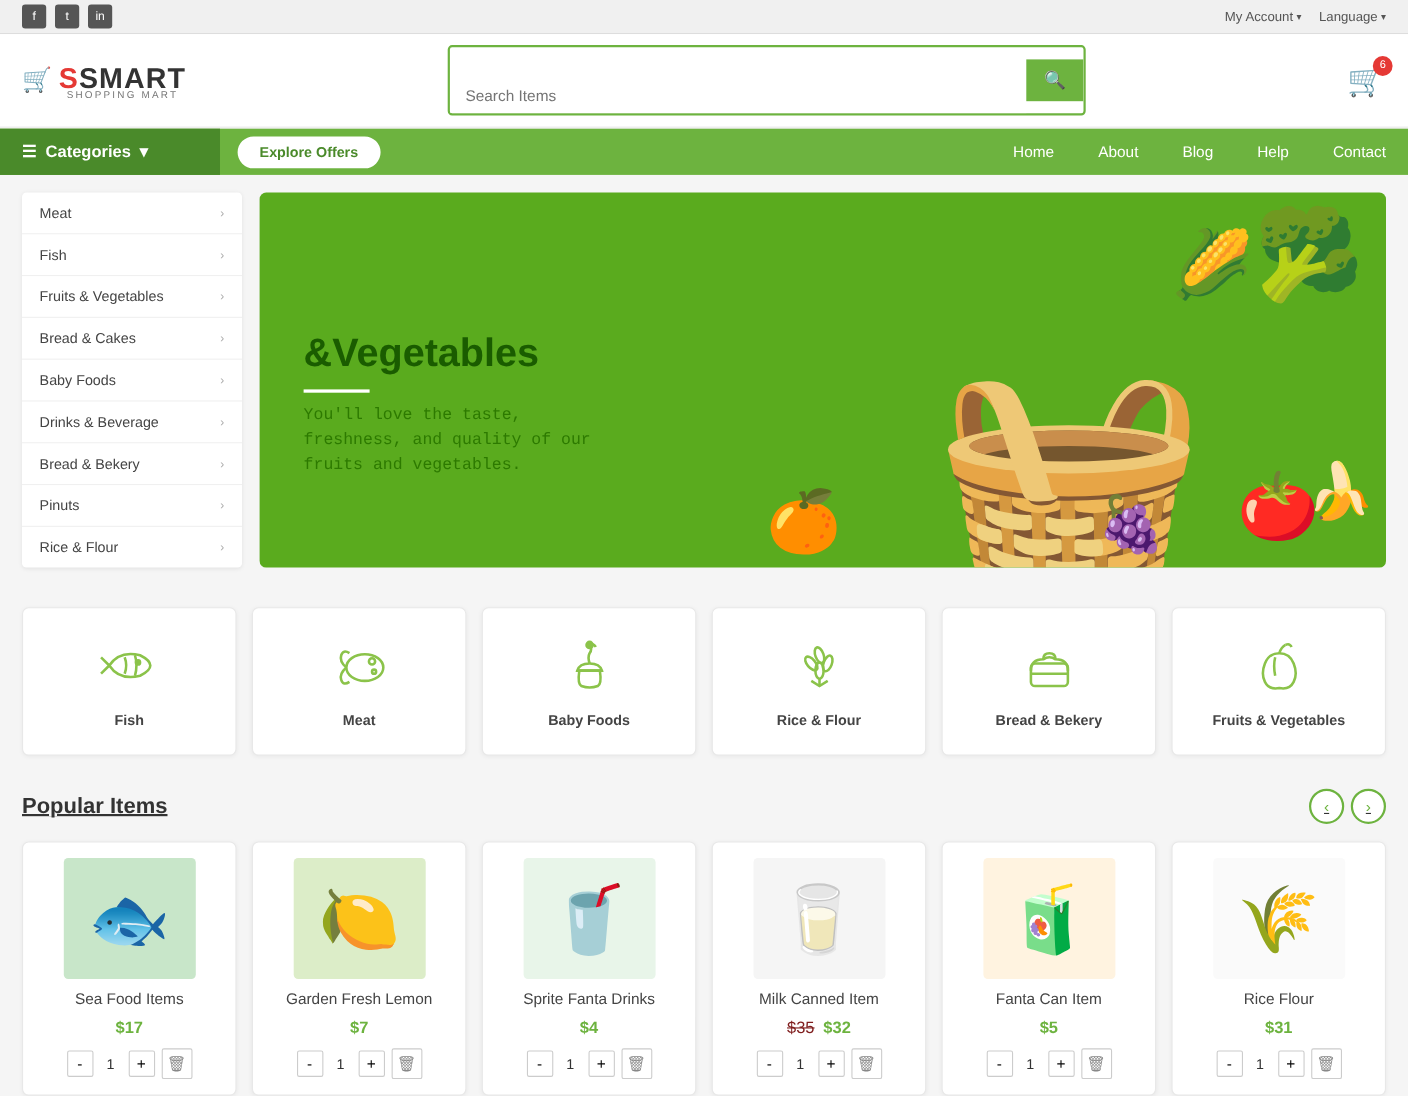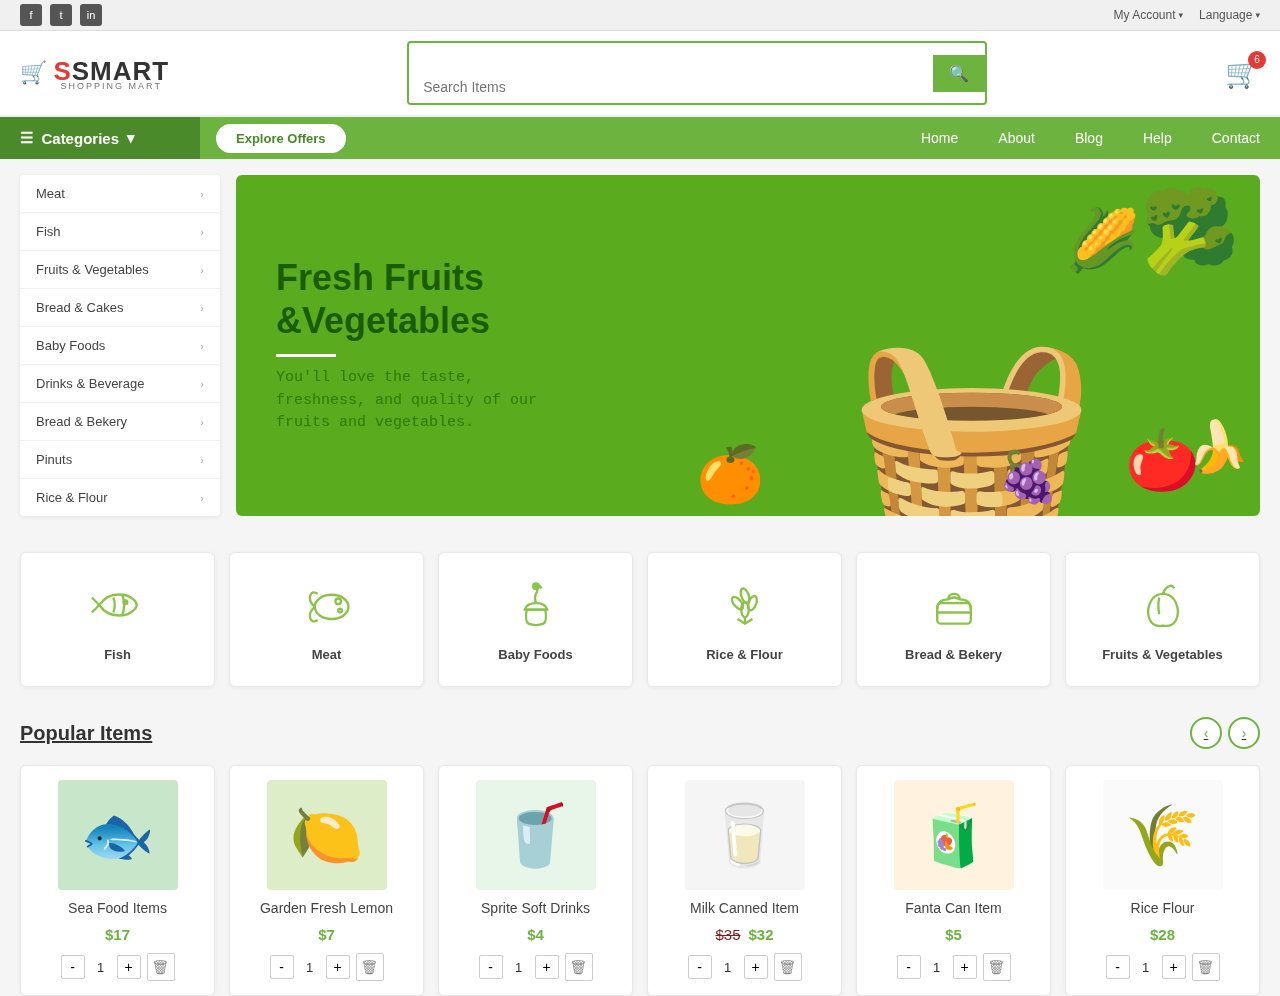--- a/index.html
+++ b/index.html
@@ -169,21 +169,21 @@
     </div>
     <div class="sidebar-item">
       <span>Rice &amp; Flour</span>
       <span class="sidebar-chevron">›</span>
     </div>
   </div>
 
   <div class="banner">
     <div class="banner-text">
       <h1>
-        <span>Fresh Fruits</span><br>
+        <br>
         <span>&amp;Vegetables</span>
       </h1>
       <div class="banner-underline"></div>
       <p>You'll love the taste, freshness, and quality of our fruits and vegetables.</p>
     </div>
 
     <div style="position:absolute;right:0;top:0;bottom:0;width:56%;overflow:hidden;display:flex;align-items:flex-end;justify-content:center;">
       <div style="font-size:200px;line-height:1;opacity:0.9;margin-bottom:-20px;">🧺</div>
       <div style="position:absolute;right:20px;top:10px;font-size:80px;">🥦</div>
       <div style="position:absolute;right:120px;top:30px;font-size:60px;">🌽</div>
@@ -294,21 +294,21 @@
       <div class="product-controls">
         <button class="qty-btn">-</button>
         <span class="qty-val">1</span>
         <button class="qty-btn">+</button>
         <button class="trash-btn">🗑</button>
       </div>
     </div>
 
     <div class="product-card">
       <div class="product-img" style="background:#e8f5e9;font-size:60px;">🥤</div>
-      <div class="product-name">Sprite Soft Drinks</div>
+      <div class="product-name">Sprite Fanta Drinks</div>
       <div class="product-price">$4</div>
       <div class="product-controls">
         <button class="qty-btn">-</button>
         <span class="qty-val">1</span>
         <button class="qty-btn">+</button>
         <button class="trash-btn">🗑</button>
       </div>
     </div>
 
     <div class="product-card">
@@ -334,21 +334,21 @@
         <button class="qty-btn">-</button>
         <span class="qty-val">1</span>
         <button class="qty-btn">+</button>
         <button class="trash-btn">🗑</button>
       </div>
     </div>
 
     <div class="product-card">
       <div class="product-img" style="background:#fafafa;font-size:60px;">🌾</div>
       <div class="product-name">Rice Flour</div>
-      <div class="product-price">$28</div>
+      <div class="product-price">$31</div>
       <div class="product-controls">
         <button class="qty-btn">-</button>
         <span class="qty-val">1</span>
         <button class="qty-btn">+</button>
         <button class="trash-btn">🗑</button>
       </div>
     </div>
   </div>
 </div>
 

